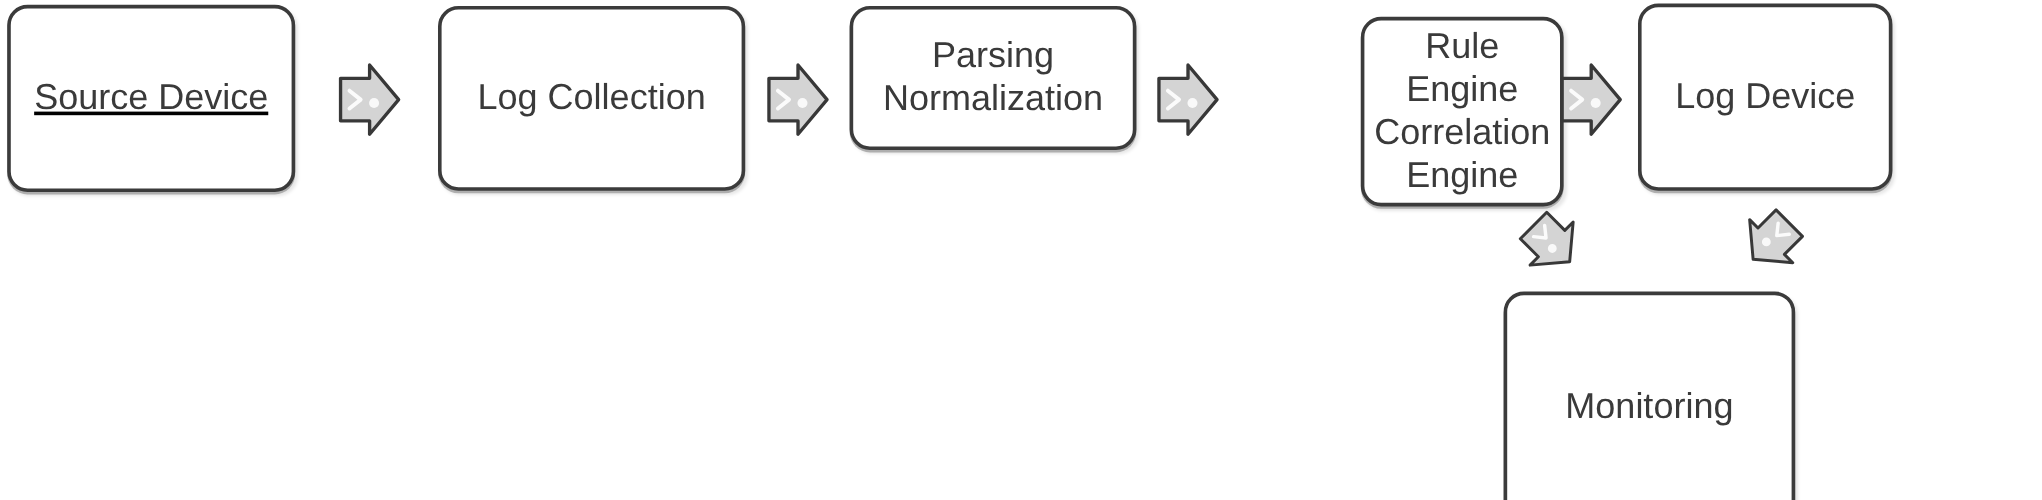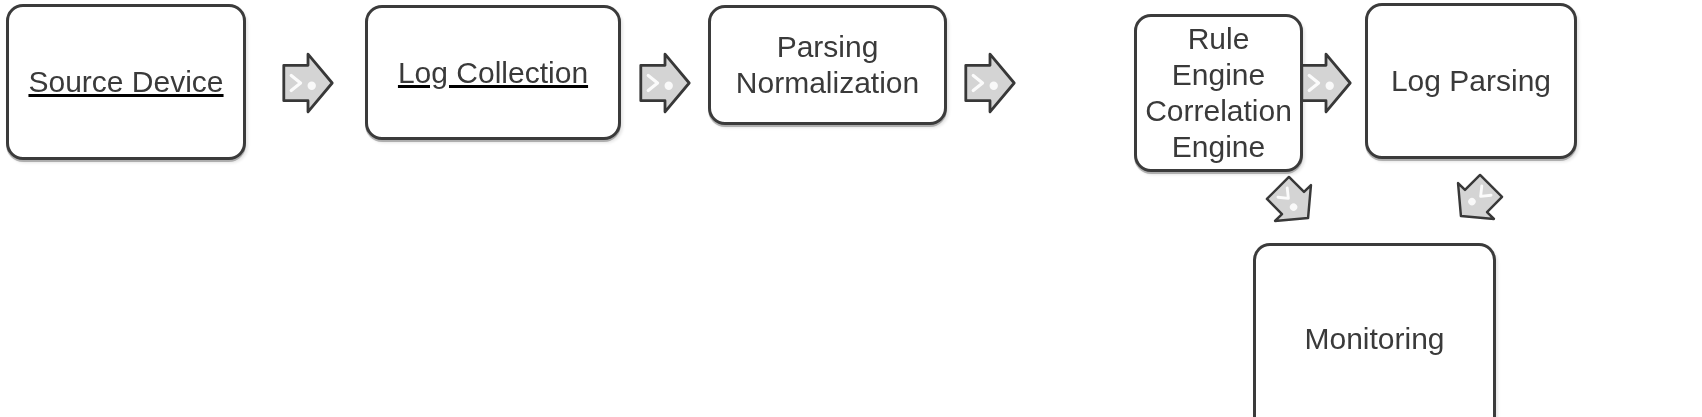--- a/index.html
+++ b/index.html
@@ -54,21 +54,21 @@
     stroke-linejoin: round;
     stroke-linecap: round;
     opacity: 0.9;
   }
   .arrow .dot { fill: #ffffff; opacity: 0.85; }
   .arrow.diag-right { transform: rotate(45deg) scale(0.88); }
   .arrow.diag-left  { transform: rotate(135deg) scale(0.88); }
 
   
   #node-0 { left: 6px;    top: 4px;  width: 240px; height: 156px; text-decoration: underline; }
-  #node-1 { left: 365px;  top: 5px;  width: 256px; height: 135px; text-decoration: underline; }
+  #node-1 { left: 365px;  top: 5px;  width: 256px; height: 154px; }
   #node-2 { left: 708px;  top: 5px;  width: 239px; height: 120px; }
   #node-3 { left: 1134px; top: 3px;  width: 169px; height: 158px; margin-top: 11px; }
   #node-4 { left: 1365px; top: 3px;  width: 212px; height: 156px; }
   #node-5 { left: 1253px; top: 243px; width: 243px; height: 192px; }
 
   #arrow-0 { left: 281px;  top: 49px; }
   #arrow-1 { left: 638px;  top: 49px; }
   #arrow-2 { left: 963px;  top: 49px; }
   #arrow-3 { left: 1299px; top: 49px; }
   #arrow-4 { left: 1266px; top: 169px; }
@@ -124,21 +124,21 @@
 
   <div class="arrow" id="arrow-3">
     <svg viewBox="0 0 58 70">
       <path class="body" d="M3 16 L29 16 L29 4 L55 35 L29 66 L29 54 L3 54 Z"></path>
       <path class="chevron" d="M11 27 L21 35 L11 43"></path>
       <circle class="dot" cx="33" cy="38" r="4.5"></circle>
     </svg>
   </div>
 
   <div class="node" id="node-4">
-    <span class="label">Log Parsing</span>
+    <span class="label">Log Device</span>
   </div>
 
   <div class="arrow diag-right" id="arrow-4">
     <svg viewBox="0 0 58 70">
       <path class="body" d="M3 16 L29 16 L29 4 L55 35 L29 66 L29 54 L3 54 Z"></path>
       <path class="chevron" d="M11 27 L21 35 L11 43"></path>
       <circle class="dot" cx="33" cy="38" r="4.5"></circle>
     </svg>
   </div>
 

